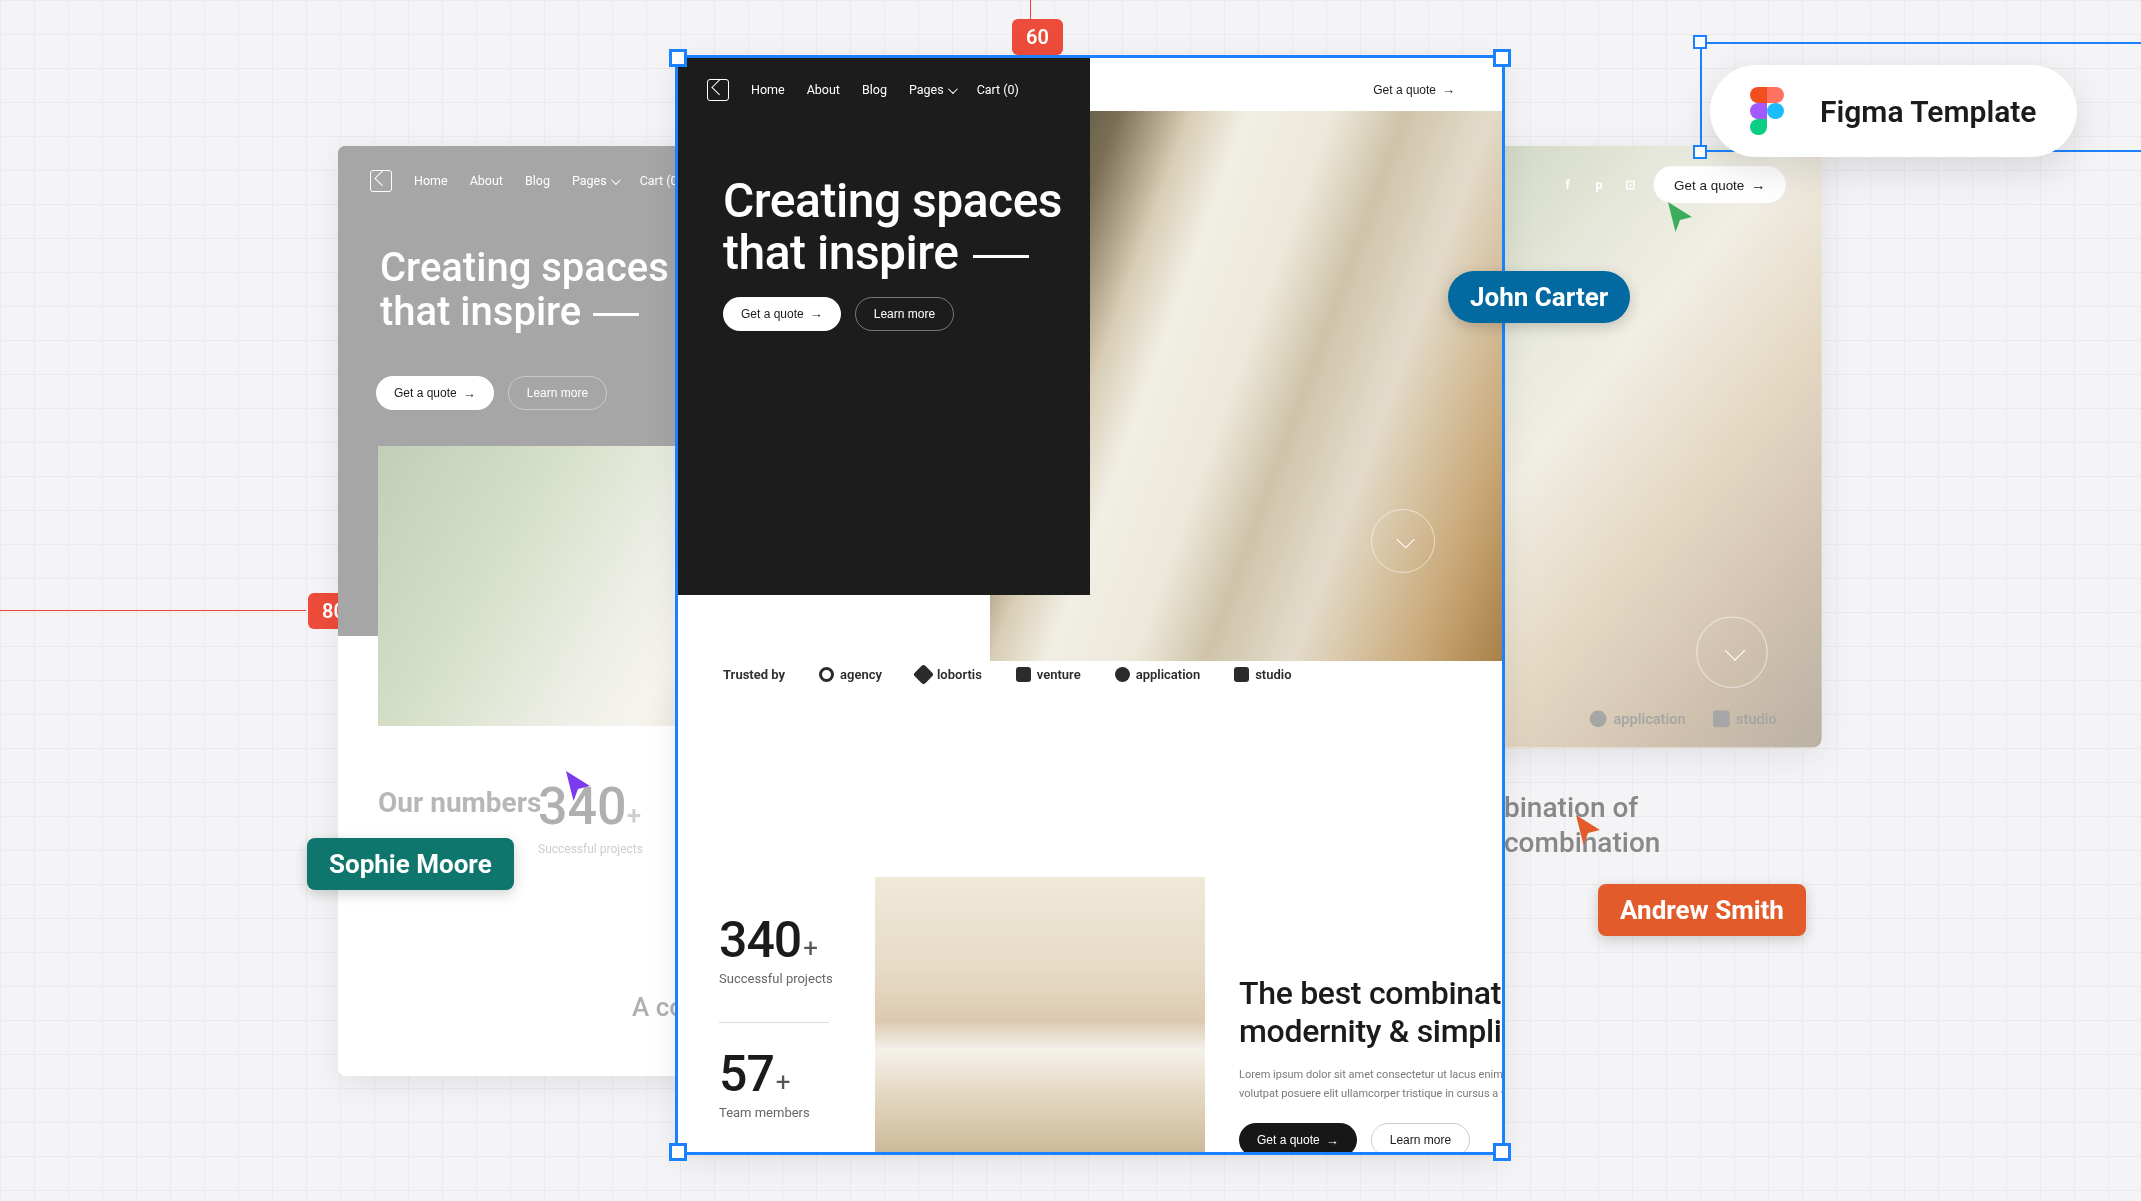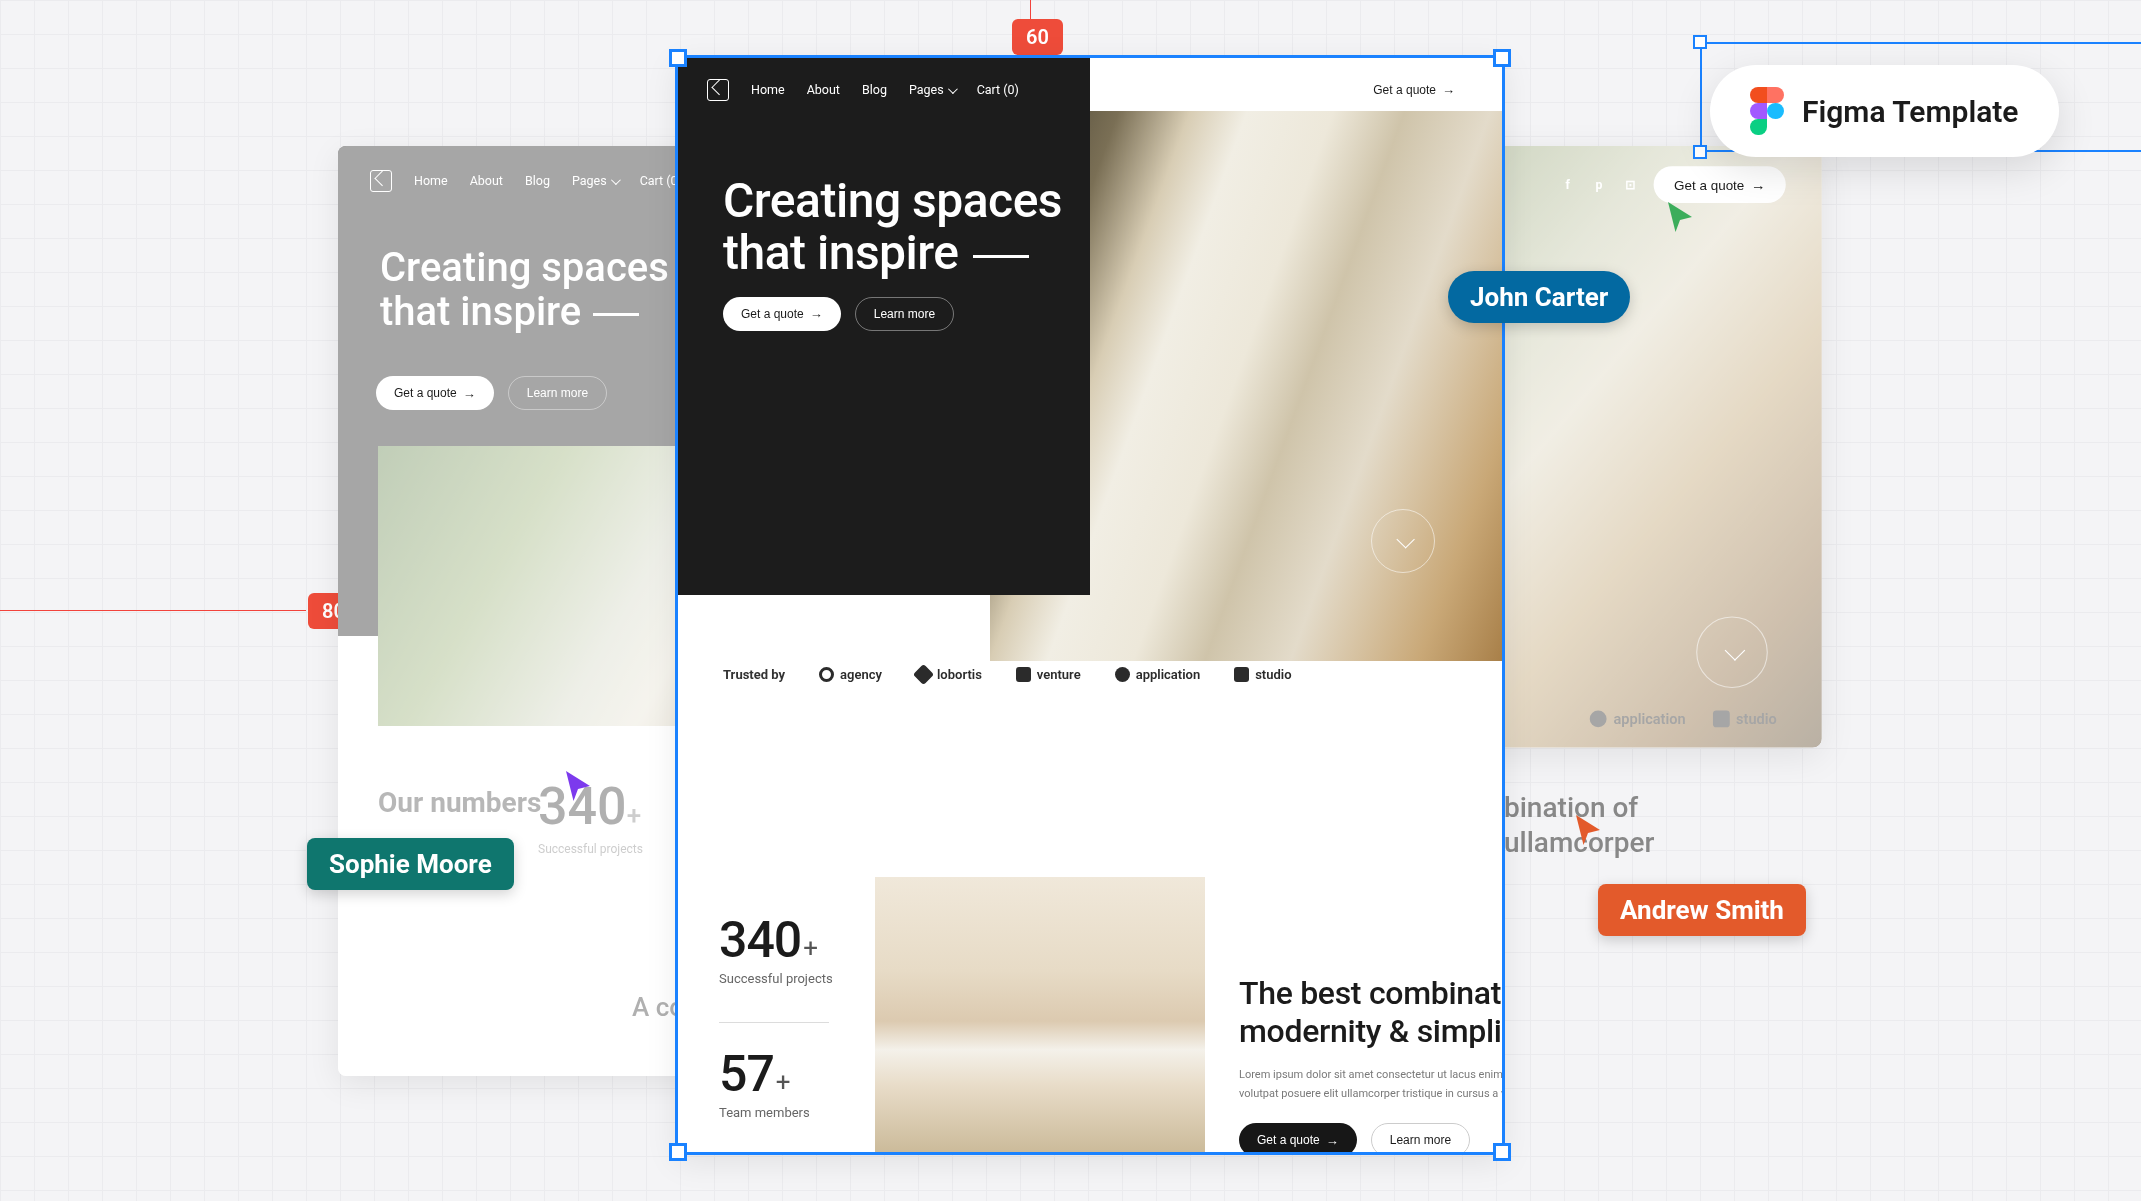--- a/index.html
+++ b/index.html
@@ -146,21 +146,21 @@
 .ab-right .hero-green{
   position:absolute;inset:0;
   background:linear-gradient(130deg,#3b4d2d 0%,#5e7340 18%,#8a9c6a 32%,#c3c7a8 48%,#ddd6bf 58%,#c1a574 72%,#8d6a3e 88%,#5a4527 100%);
 }
 .ab-right .scroll-circ{right:48px;bottom:40px;}
 .ab-right .trusted-r{position:absolute;left:0;right:0;bottom:18px;display:flex;gap:24px;justify-content:flex-end;padding-right:40px;color:#fff;font-size:13px;font-weight:600;}
 
 
 .figma-pill{
   position:absolute; left:1710px; top:65px; background:#fff;
-  border-radius:999px; padding:22px 40px; display:flex; align-items:center; gap:18px;
+  border-radius:999px; padding:22px 40px; display:flex; align-items:center; gap:36px;
   font-size:30px; font-weight:600; color:#1b1b1b;
   box-shadow:0 12px 40px rgba(0,0,0,.12); z-index:25;
 }
 .figma-logo{width:34px;height:48px;position:relative;}
 .figma-logo span{position:absolute;width:17px;height:16px;}
 .fl1{left:0;top:0;background:#f24e1e;border-radius:8px 0 0 8px;}
 .fl2{left:17px;top:0;background:#ff7262;border-radius:0 8px 8px 0;}
 .fl3{left:0;top:16px;background:#a259ff;border-radius:8px 0 0 8px;}
 .fl4{left:17px;top:16px;background:#1abcfe;border-radius:50%;}
 .fl5{left:0;top:32px;background:#0acf83;border-radius:8px 0 8px 8px;}
@@ -344,21 +344,21 @@
 </div>
 
 <div class="selection-frame">
   <div class="sel-handle tl"></div>
   <div class="sel-handle tr"></div>
   <div class="sel-handle bl"></div>
   <div class="sel-handle br"></div>
 </div>
 
 <div style="position:absolute;left:1504px;top:790px;font-size:28px;font-weight:500;color:#888;line-height:1.25;z-index:5;">
-  <span>bination of</span><br><span>ullamcorper</span>
+  <span>bination of</span><br><span>combination</span>
 </div>
 
 <div class="pill-frame">
   <div class="sel-handle tl"></div>
 
   <div class="sel-handle bl"></div>
 
 </div>
 <div class="figma-pill">
   <div class="figma-logo">

